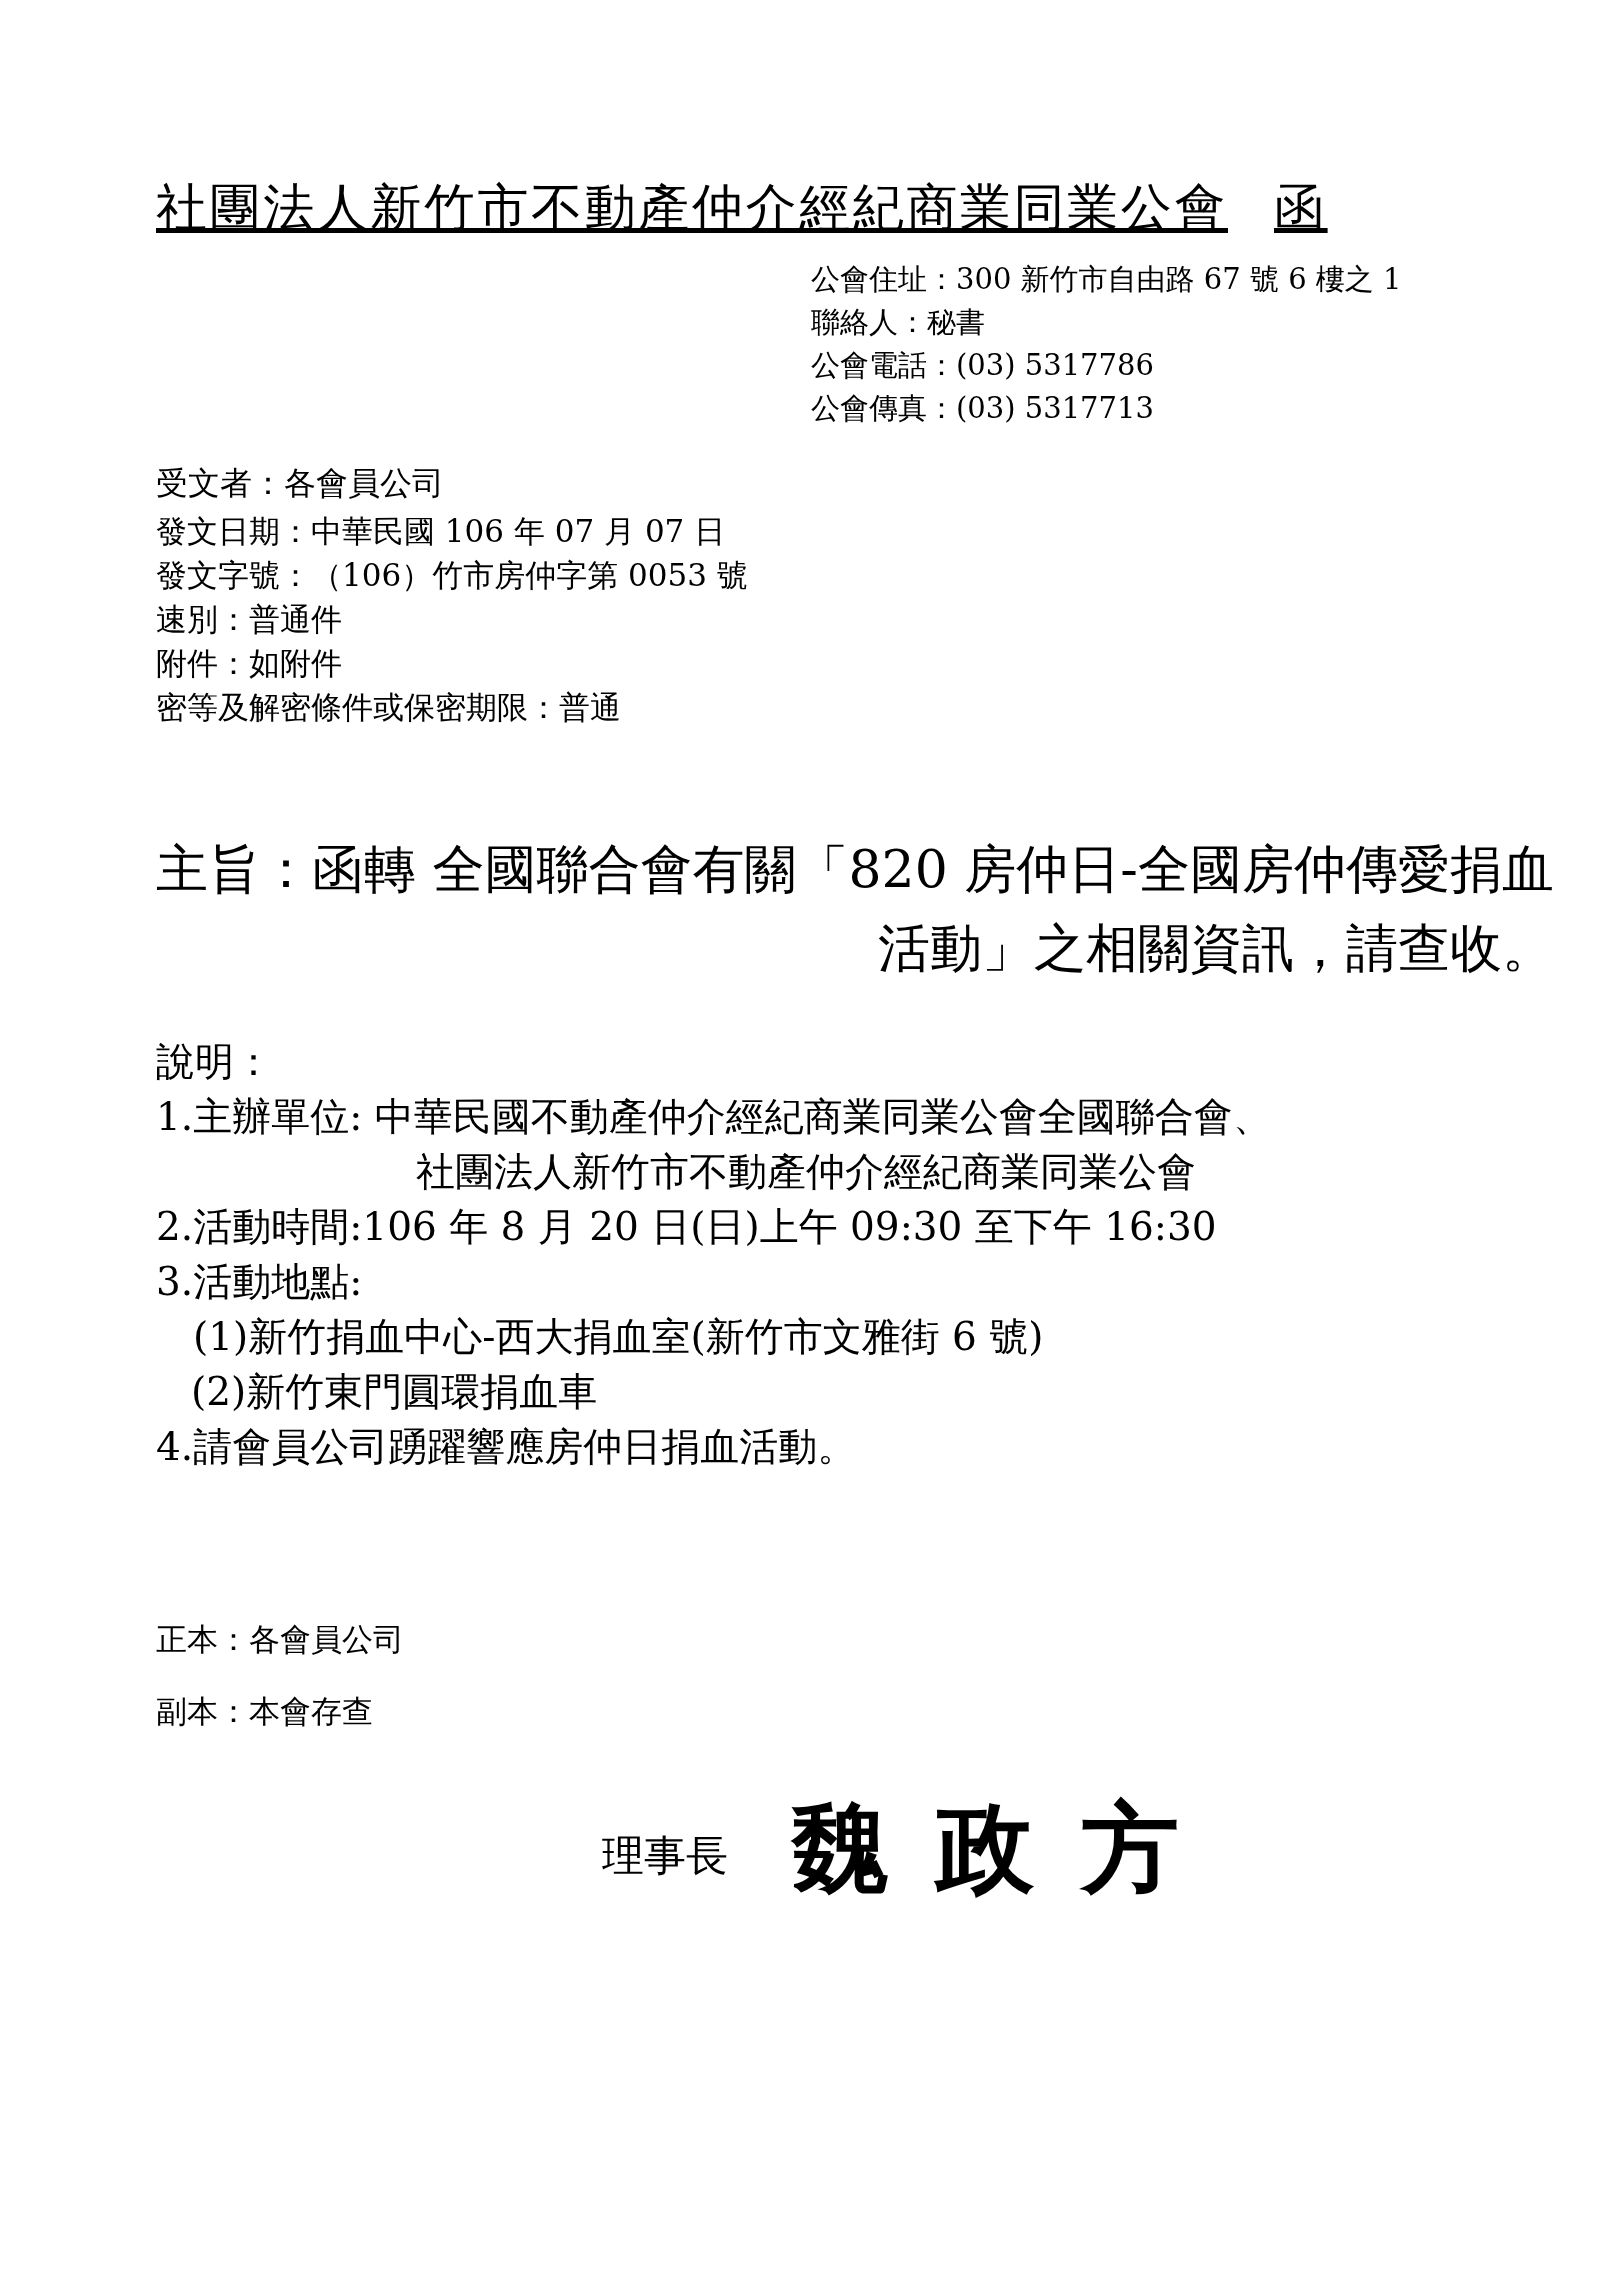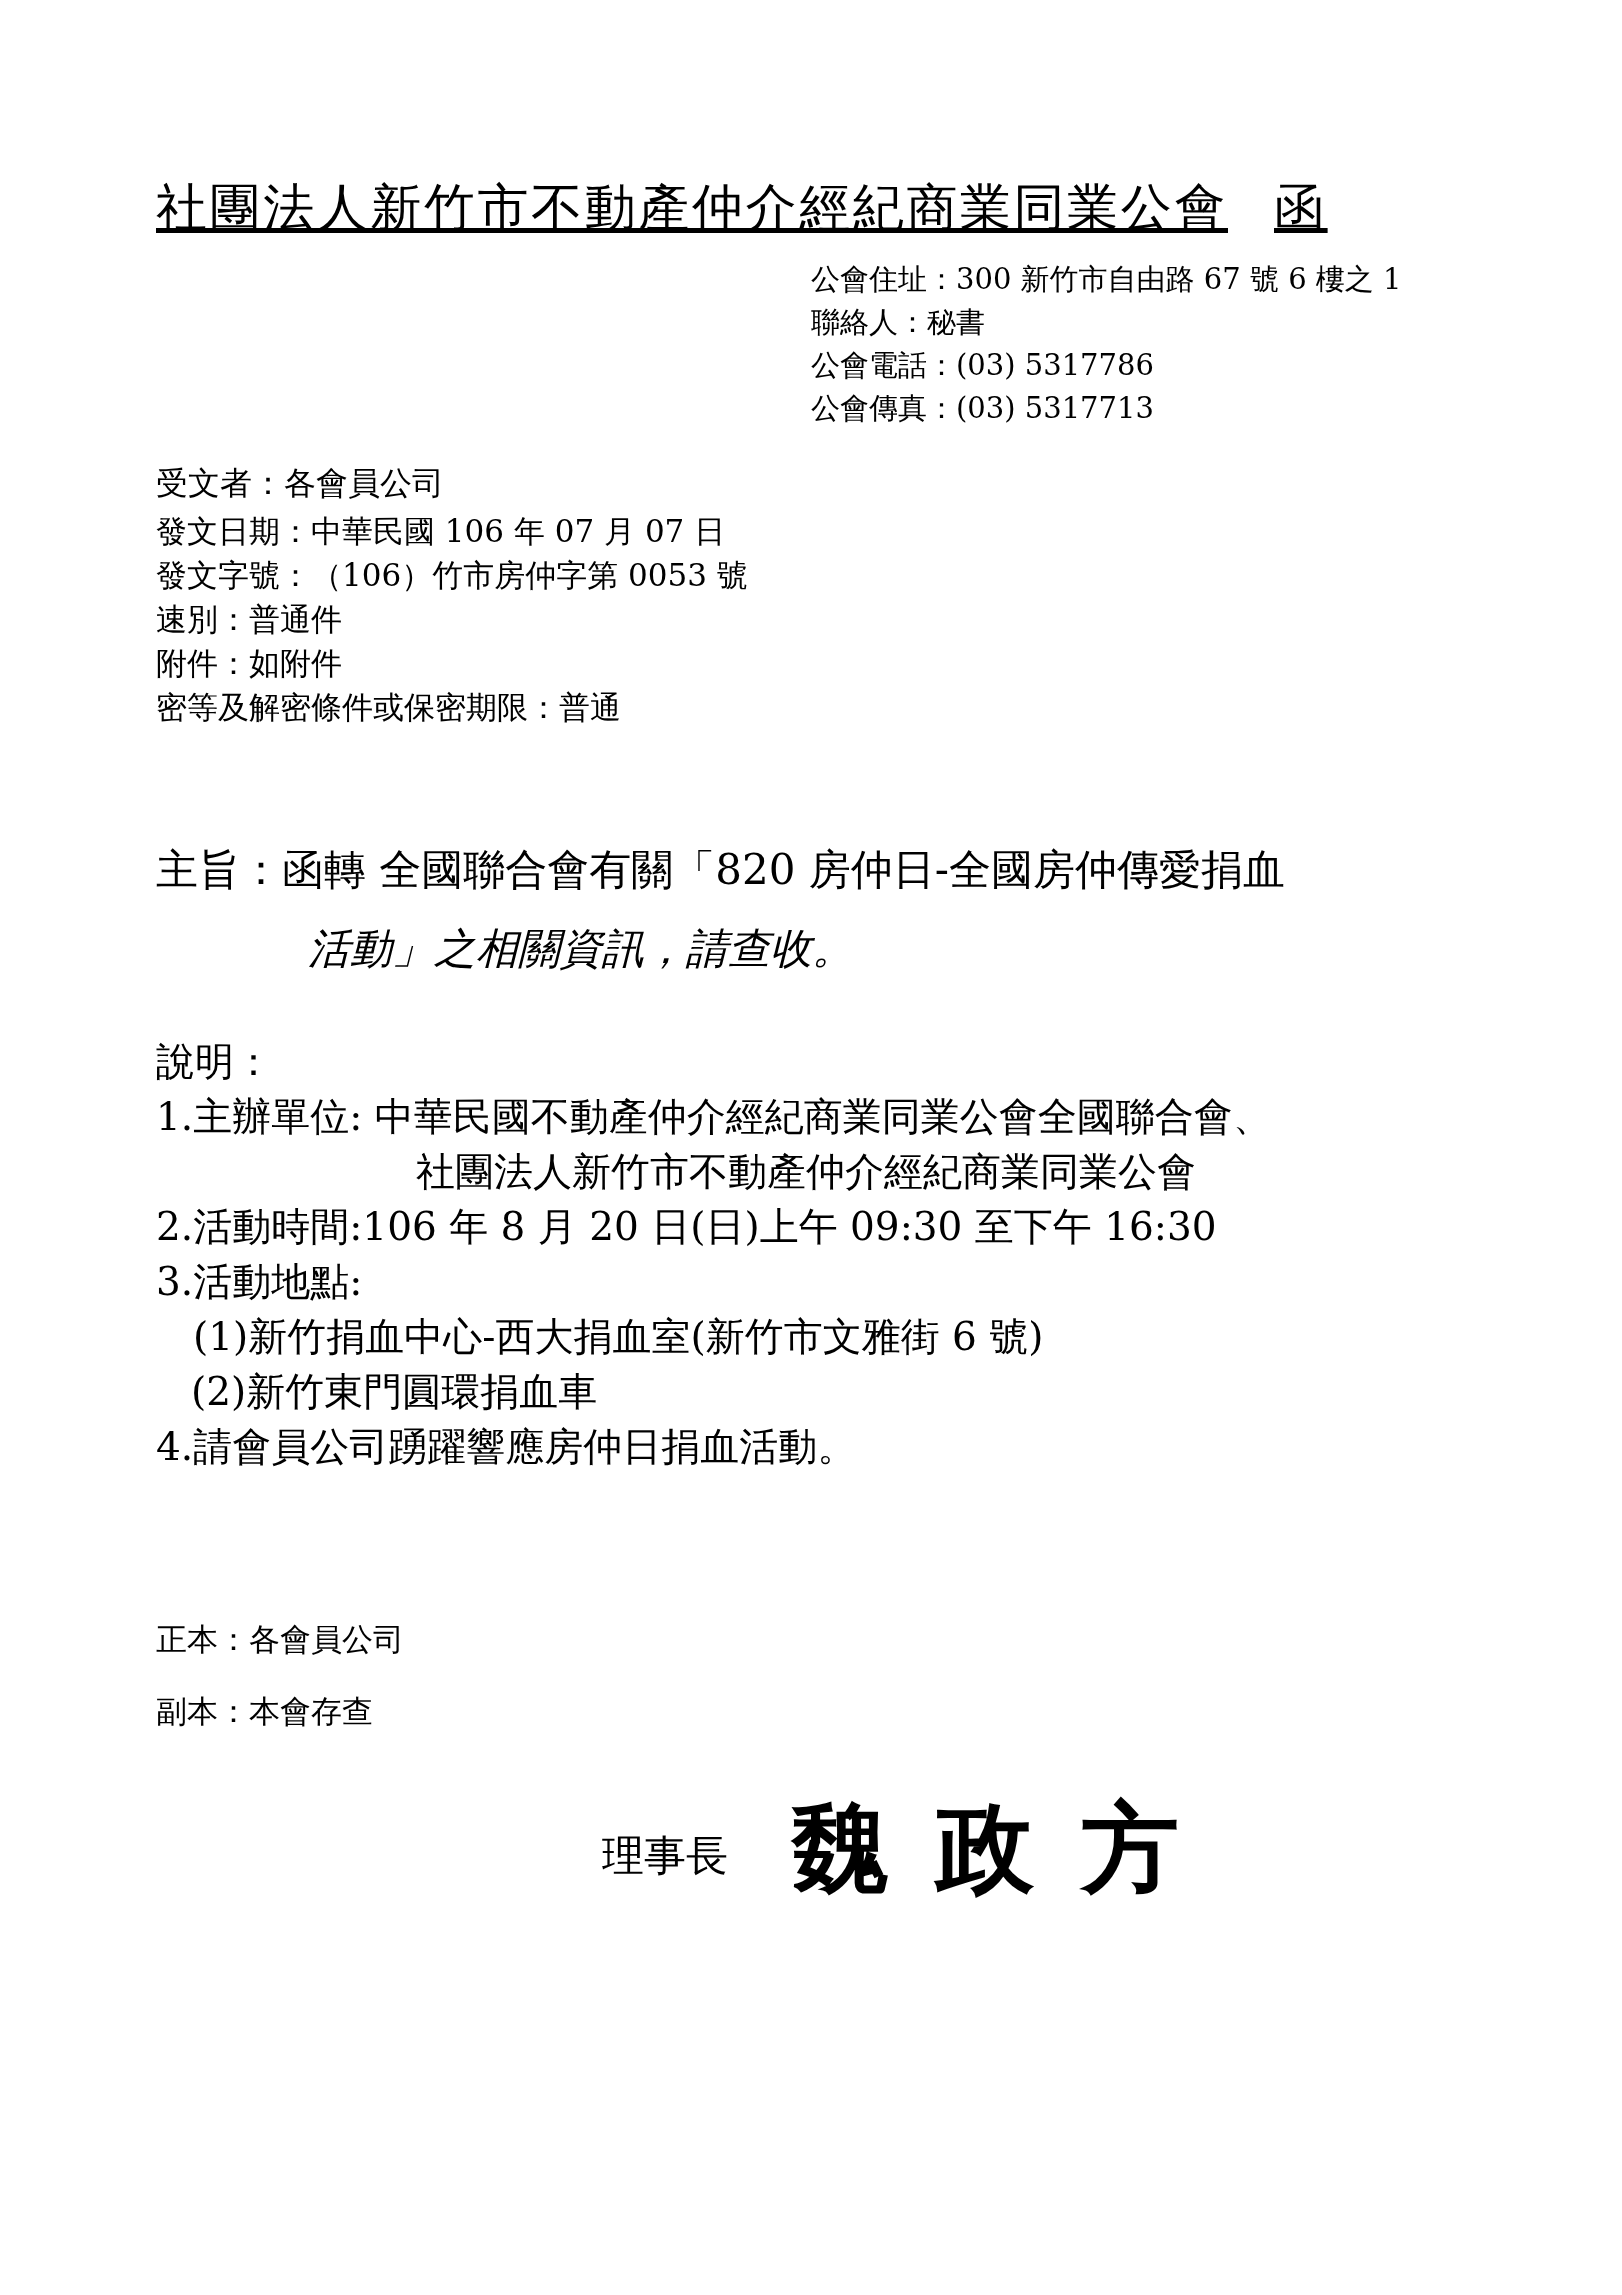--- a/index.html
+++ b/index.html
@@ -40,24 +40,25 @@
   }
   .meta {
     left: 156px; top: 509px;
     font-size: 31px;
     line-height: 44px;
   }
   .meta div { height: 44px; }
 
   .subject {
     left: 156px; top: 830px;
-    font-size: 42px;
+    font-size: 52px;
     line-height: 79px;
+    text-align: right;
   }
-  .subject .cont { padding-left: 152px; font-style: italic; }
+  .subject .cont { padding-left: 152px; }
 
   .explain {
     left: 156px; top: 1034px;
     font-size: 39px;
     line-height: 55px;
   }
   .explain div { height: 55px; }
   .explain .indent-org { padding-left: 260px; }
   .explain .indent-loc { padding-left: 37px; }
   .explain .indent-loc2 { padding-left: 35px; }

